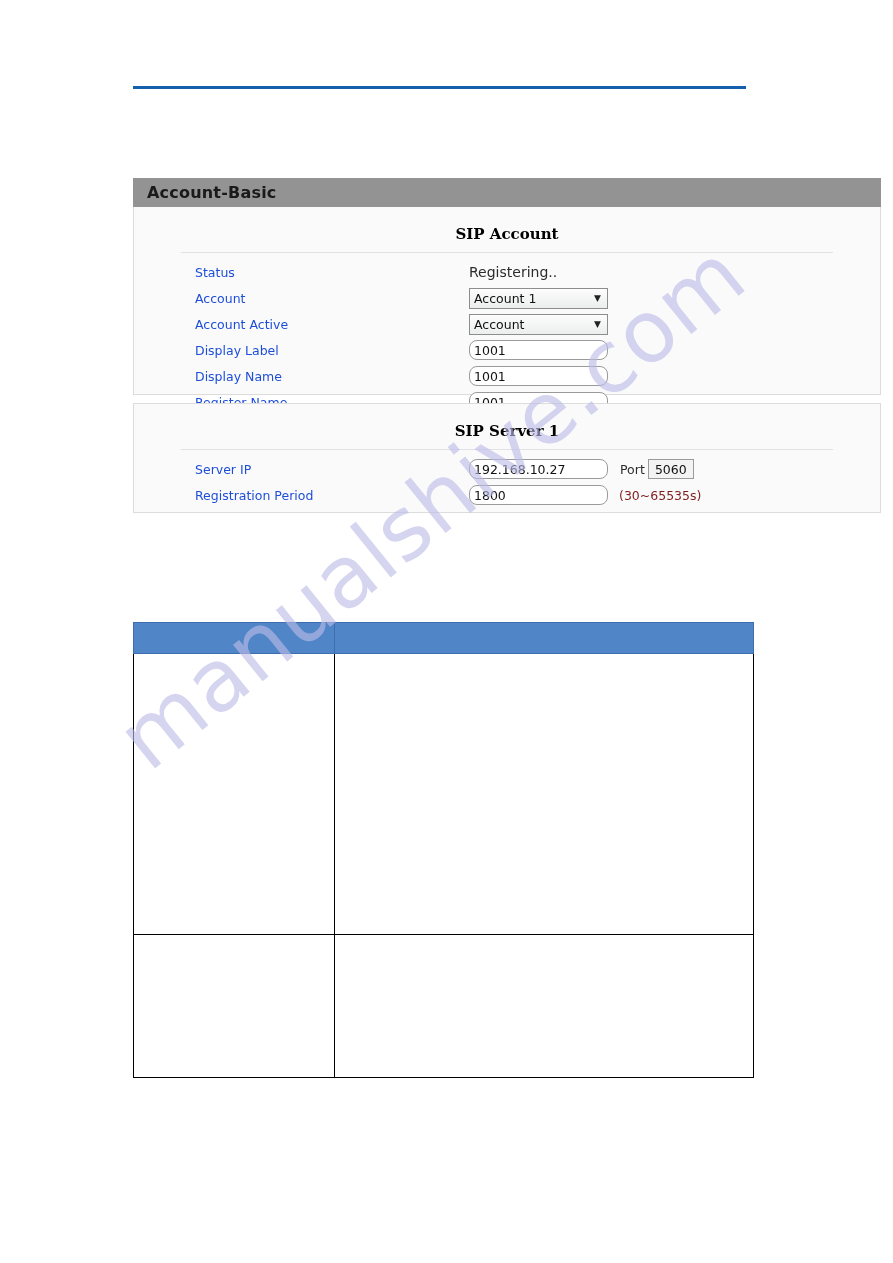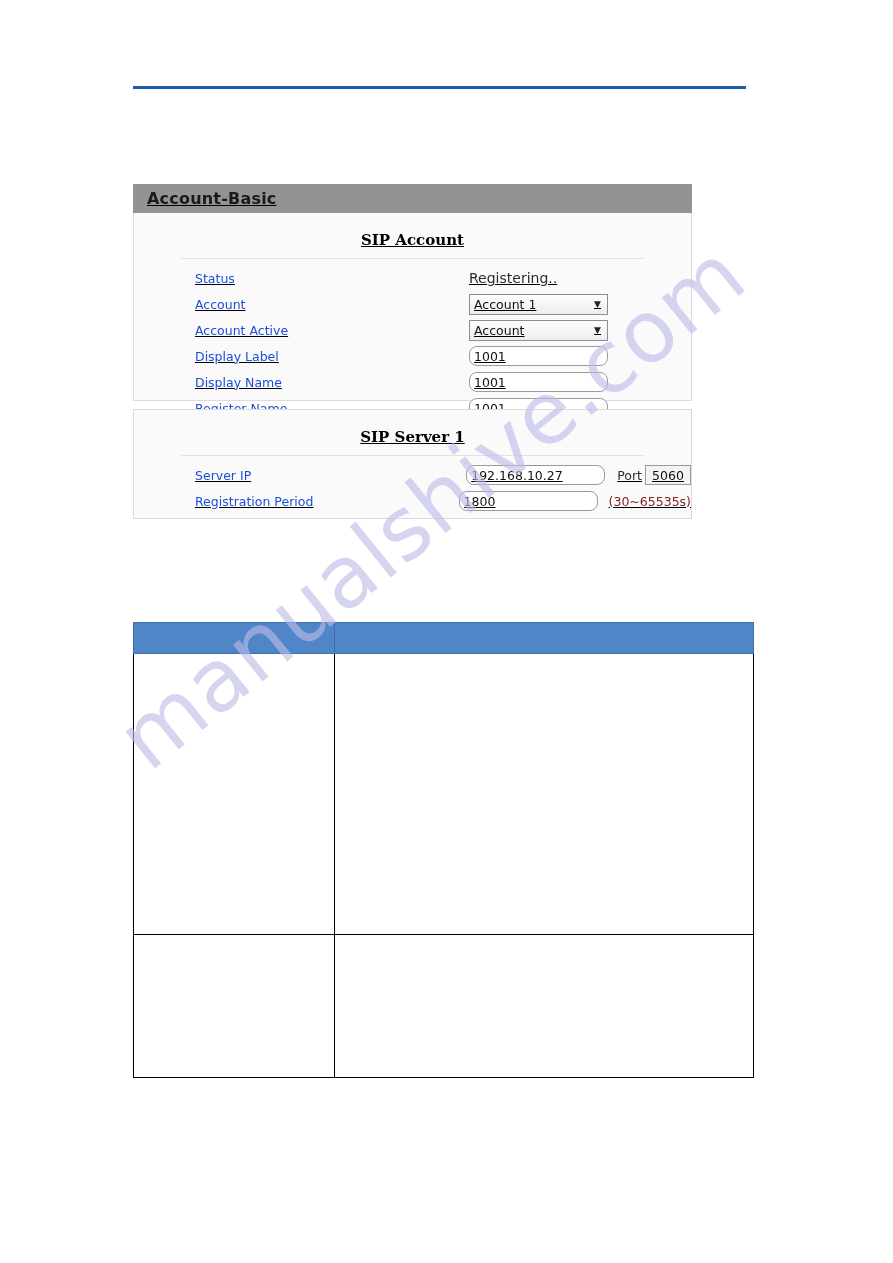--- a/index.html
+++ b/index.html
@@ -47,24 +47,23 @@
     width: 613px;
     height: 3px;
     background: #1560ac;
     z-index: 2;
   }
 
   
   #ui-panel {
     position: absolute;
     left: 133px;
-    top: 184px;
-    width: 559px;
+    top: 178px;
+    width: 748px;
     z-index: 3;
-    text-decoration: underline;
   }
   #panel-titlebar {
     height: 29px;
     background: #939393;
     display: flex;
     align-items: center;
     padding-left: 14px;
     box-sizing: border-box;
   }
   #panel-title-text {

